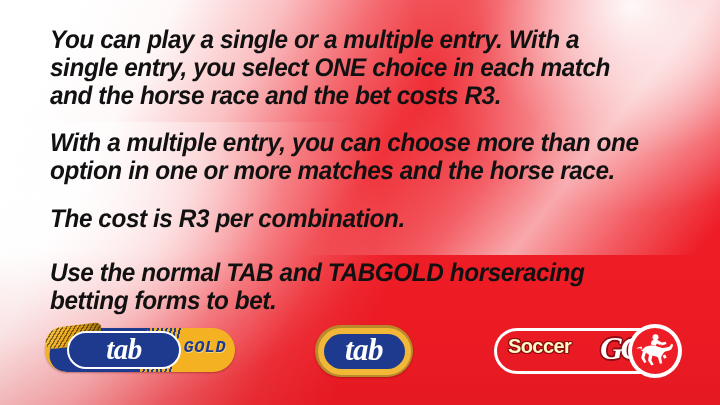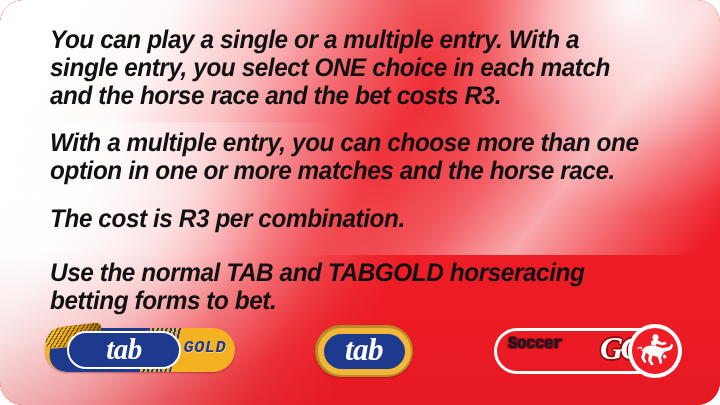--- a/index.html
+++ b/index.html
@@ -7,21 +7,20 @@
     padding: 0;
     background: #ffffff;
   }
   #slide {
     position: relative;
     width: 720px;
     height: 405px;
     overflow: hidden;
     background: #ee1c25;
     font-family: "Liberation Sans", sans-serif;
-    border-radius: 23px;
   }
 
   
   .bg-base {
     position: absolute;
     inset: 0;
     background: #ee1c25;
   }
   .bg-sweep-a {
     position: absolute;
@@ -272,24 +271,24 @@
     left: 0; top: 4px;
     width: 176px; height: 46px;
     border-radius: 23px;
     border: 3.5px solid #ffffff;
     box-sizing: border-box;
     background: transparent;
   }
   .sg-word {
     position: absolute;
     left: 14px; top: 12px;
-    color: #0f172a;
-    font-family: Liberation Mono, monospace;
-    font-weight: bold;
-    font-size: 16px;
+    color: #fef9c3;
+    font-family: Liberation Sans, sans-serif;
+    font-weight: bold;
+    font-size: 20px;
     letter-spacing: -0.6px;
     line-height: 1;
     text-shadow:
        1.3px 0 0 #8e0c12, -1.3px 0 0 #8e0c12,
        0 1.3px 0 #8e0c12, 0 -1.3px 0 #8e0c12,
        1px 1px 0 #8e0c12, -1px 1px 0 #8e0c12,
        1px -1px 0 #8e0c12, -1px -1px 0 #8e0c12;
   }
   .sg-gg {
     position: absolute;

